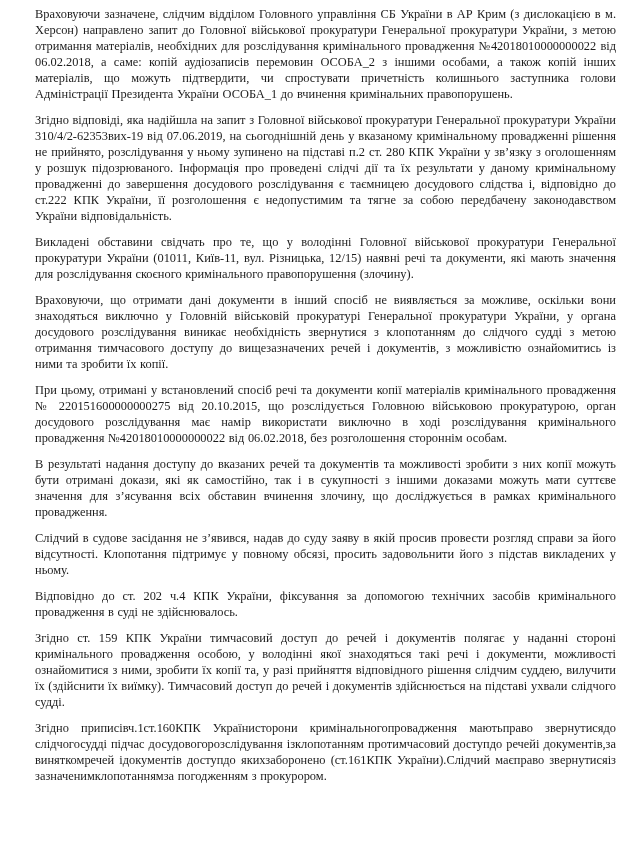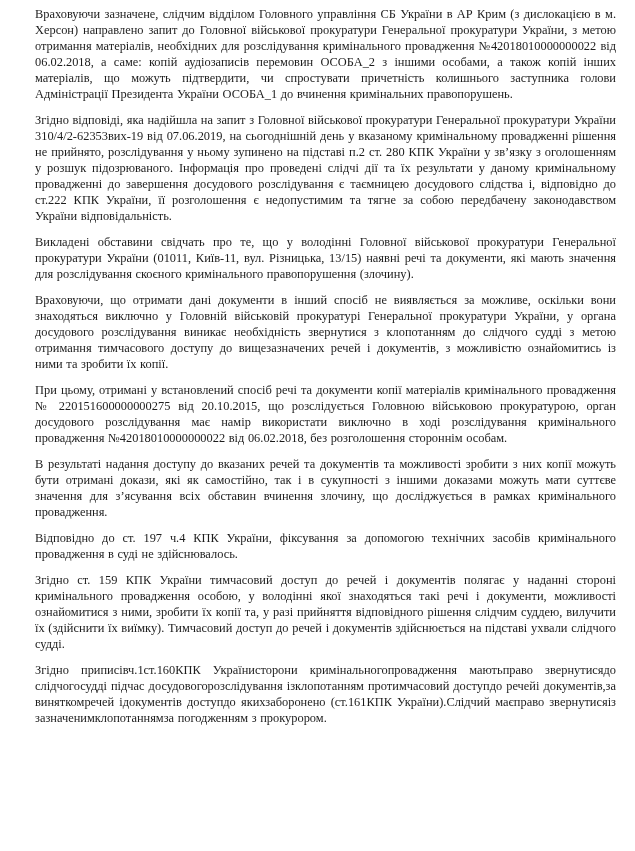--- a/index.html
+++ b/index.html
@@ -25,20 +25,21 @@
     text-justify: inter-word;
     word-spacing: 0.5px;
   }
 </style>
 </head>
 <body>
 
 <div class="page">
   <p>Враховуючи зазначене, слідчим відділом Головного управління СБ України в АР Крим (з дислокацією в м. Херсон) направлено запит до Головної військової прокуратури Генеральної прокуратури України, з метою отримання матеріалів, необхідних для розслідування кримінального провадження №42018010000000022 від 06.02.2018, а саме: копій аудіозаписів перемовин ОСОБА_2 з іншими особами, а також копій інших матеріалів, що можуть підтвердити, чи спростувати причетність колишнього заступника голови Адміністрації Президента України ОСОБА_1 до вчинення кримінальних правопорушень.</p>
   <p>Згідно відповіді, яка надійшла на запит з Головної військової прокуратури Генеральної прокуратури України 310/4/2-62353вих-19 від 07.06.2019, на сьогоднішній день у вказаному кримінальному провадженні рішення не прийнято, розслідування у ньому зупинено на підставі п.2 ст. 280 КПК України у зв’язку з оголошенням у розшук підозрюваного. Інформація про проведені слідчі дії та їх результати у даному кримінальному провадженні до завершення досудового розслідування є таємницею досудового слідства і, відповідно до ст.222 КПК України, її розголошення є недопустимим та тягне за собою передбачену законодавством України відповідальність.</p>
-  <p>Викладені обставини свідчать про те, що у володінні Головної військової прокуратури Генеральної прокуратури України (01011, Київ-11, вул. Різницька, 13/15) наявні речі та документи, які мають значення для розслідування скоєного кримінального правопорушення (злочину).</p>
+  <p>Викладені обставини свідчать про те, що у володінні Головної військової прокуратури Генеральної прокуратури України (01011, Київ-11, вул. Різницька, 12/15) наявні речі та документи, які мають значення для розслідування скоєного кримінального правопорушення (злочину).</p>
   <p>Враховуючи, що отримати дані документи в інший спосіб не виявляється за можливе, оскільки вони знаходяться виключно у Головній військовій прокуратурі Генеральної прокуратури України, у органа досудового розслідування виникає необхідність звернутися з клопотанням до слідчого судді з метою отримання тимчасового доступу до вищезазначених речей і документів, з можливістю ознайомитись із ними та зробити їх копії.</p>
   <p>При цьому, отримані у встановлений спосіб речі та документи копії матеріалів кримінального провадження № 220151600000000275 від 20.10.2015, що розслідується Головною військовою прокуратурою, орган досудового розслідування має намір використати виключно в ході розслідування кримінального провадження №42018010000000022 від 06.02.2018, без розголошення стороннім особам.</p>
   <p>В результаті надання доступу до вказаних речей та документів та можливості зробити з них копії можуть бути отримані докази, які як самостійно, так і в сукупності з іншими доказами можуть мати суттєве значення для з’ясування всіх обставин вчинення злочину, що досліджується в рамках кримінального провадження.</p>
-  <p>Відповідно до ст. 197 ч.4 КПК України, фіксування за допомогою технічних засобів кримінального провадження в суді не здійснювалось.</p>
+  <p>Слідчий в судове засідання не з’явився, надав до суду заяву в якій просив провести розгляд справи за його відсутності. Клопотання підтримує у повному обсязі, просить задовольнити його з підстав викладених у ньому.</p>
+  <p>Відповідно до ст. 202 ч.4 КПК України, фіксування за допомогою технічних засобів кримінального провадження в суді не здійснювалось.</p>
   <p>Згідно ст. 159 КПК України тимчасовий доступ до речей і документів полягає у наданні стороні кримінального провадження особою, у володінні якої знаходяться такі речі і документи, можливості ознайомитися з ними, зробити їх копії та, у разі прийняття відповідного рішення слідчим суддею, вилучити їх (здійснити їх виїмку). Тимчасовий доступ до речей і документів здійснюється на підставі ухвали слідчого судді.</p>
   <p>Згідно приписівч.1ст.160КПК Українисторони кримінальногопровадження маютьправо звернутисядо слідчогосудді підчас досудовогорозслідування ізклопотанням протимчасовий доступдо речейі документів,за виняткомречей ідокументів доступдо якихзаборонено (ст.161КПК України).Слідчий маєправо звернутисяіз зазначенимклопотаннямза погодженням з прокурором.</p>
 </div>
 
 </body></html>

